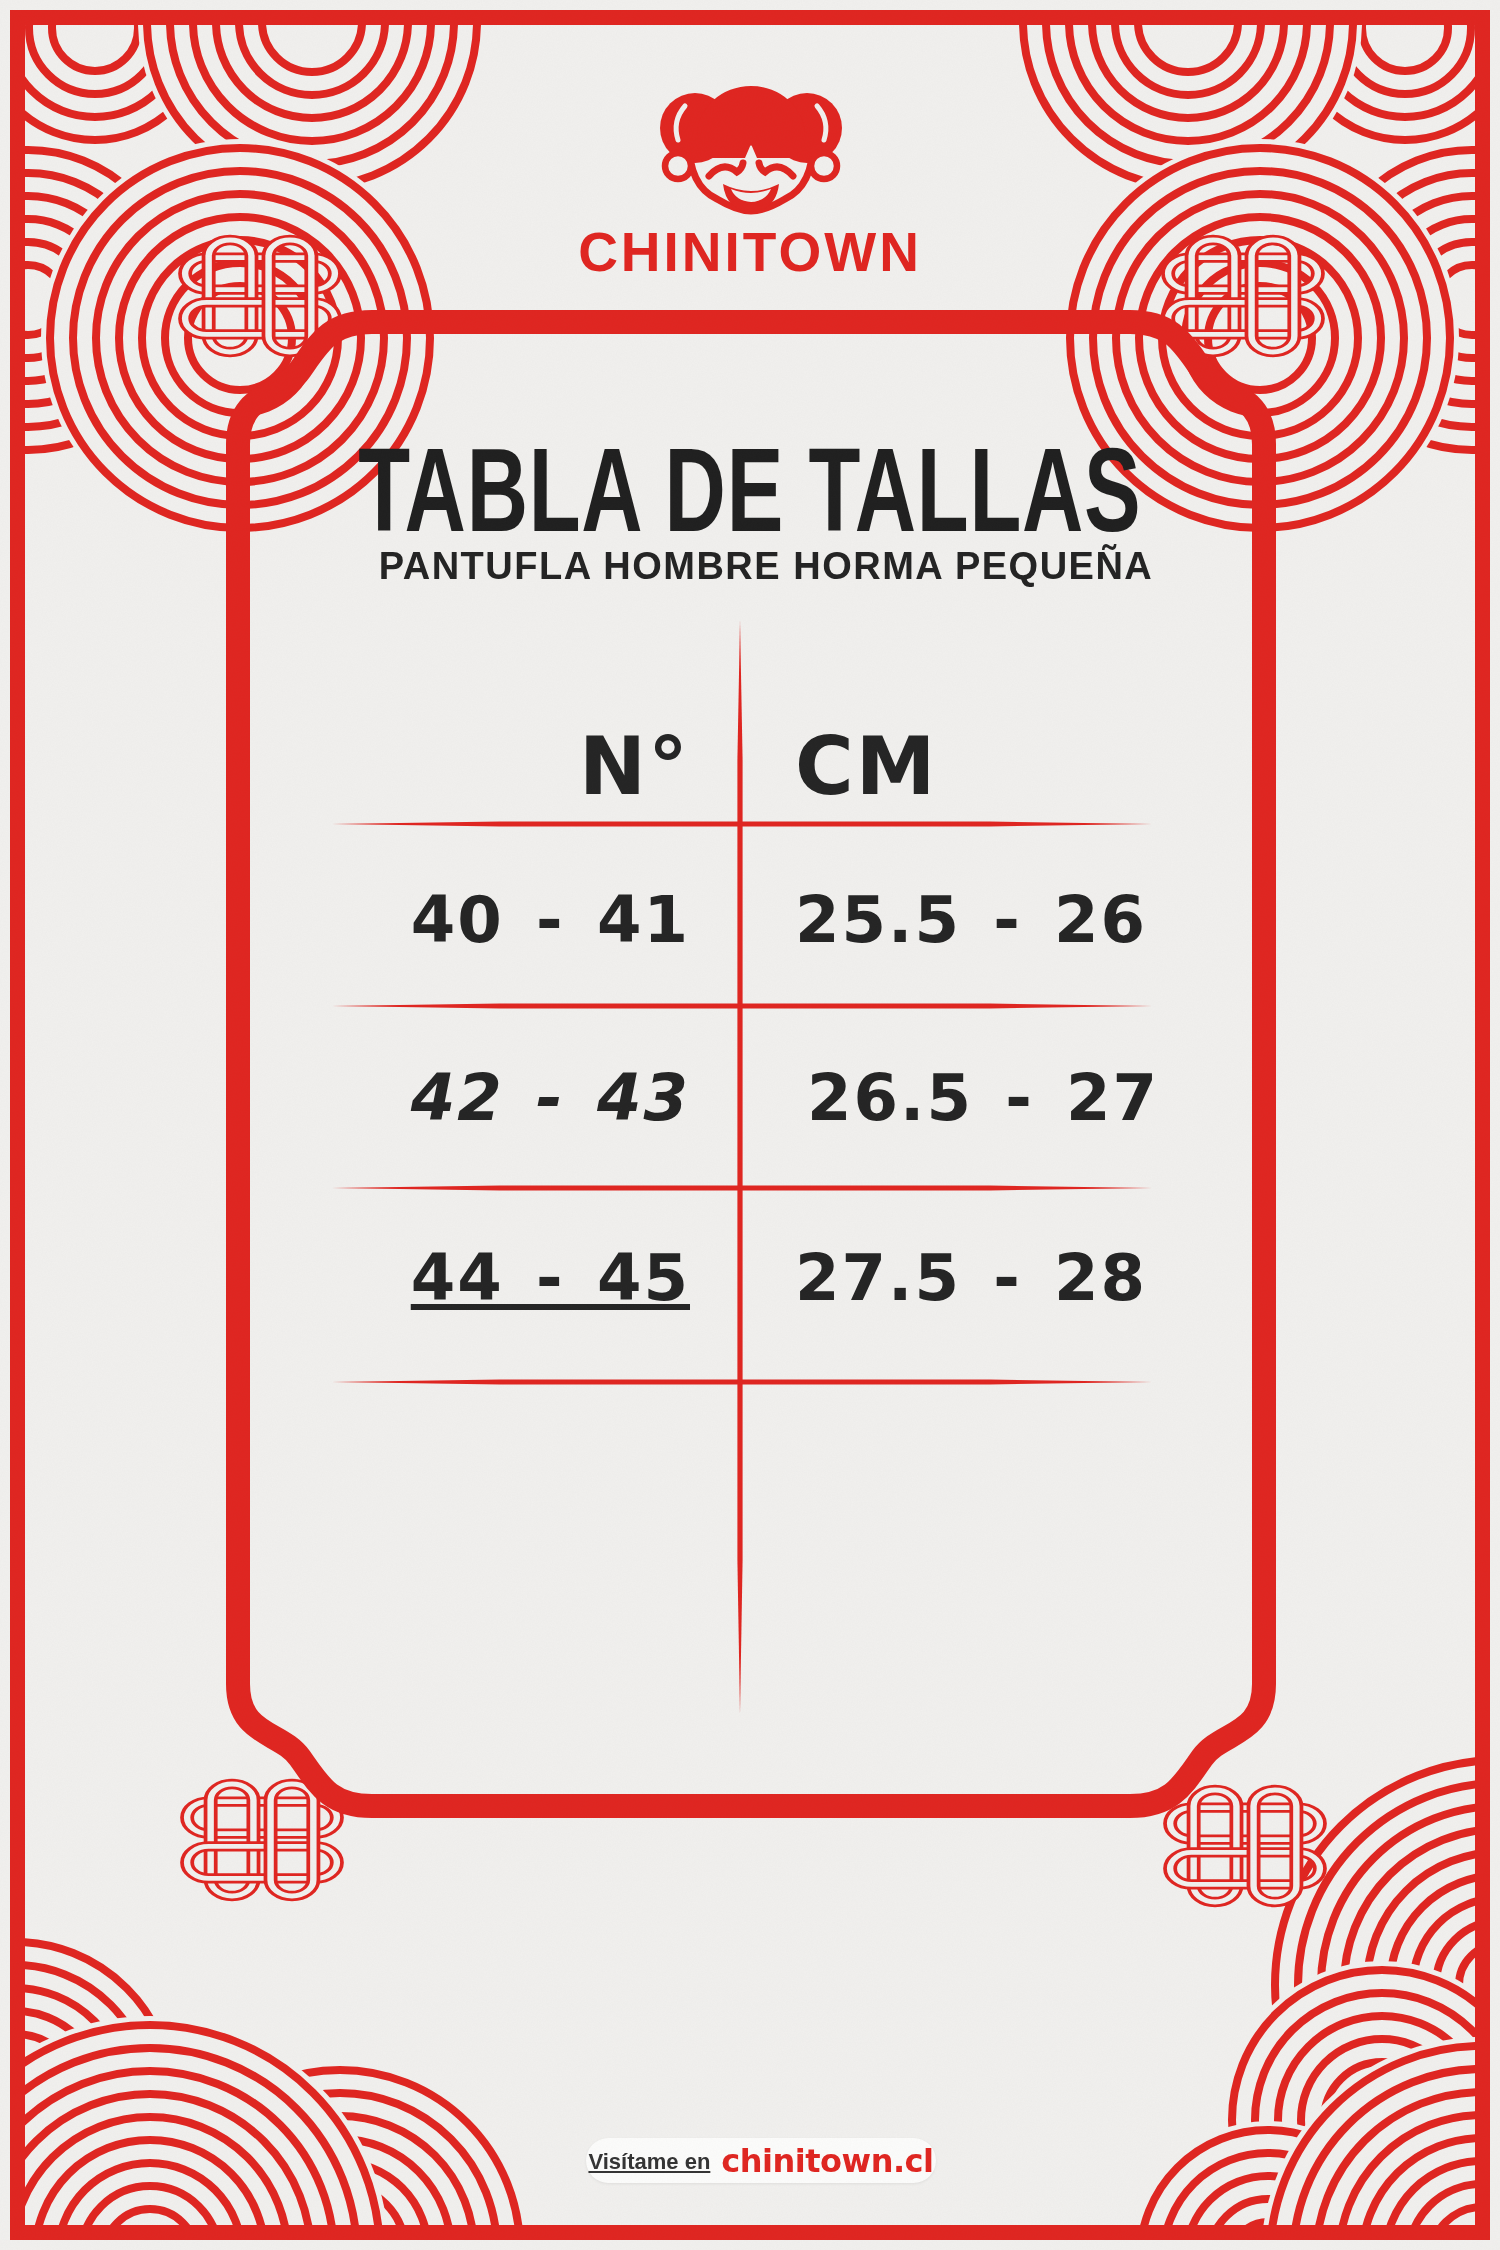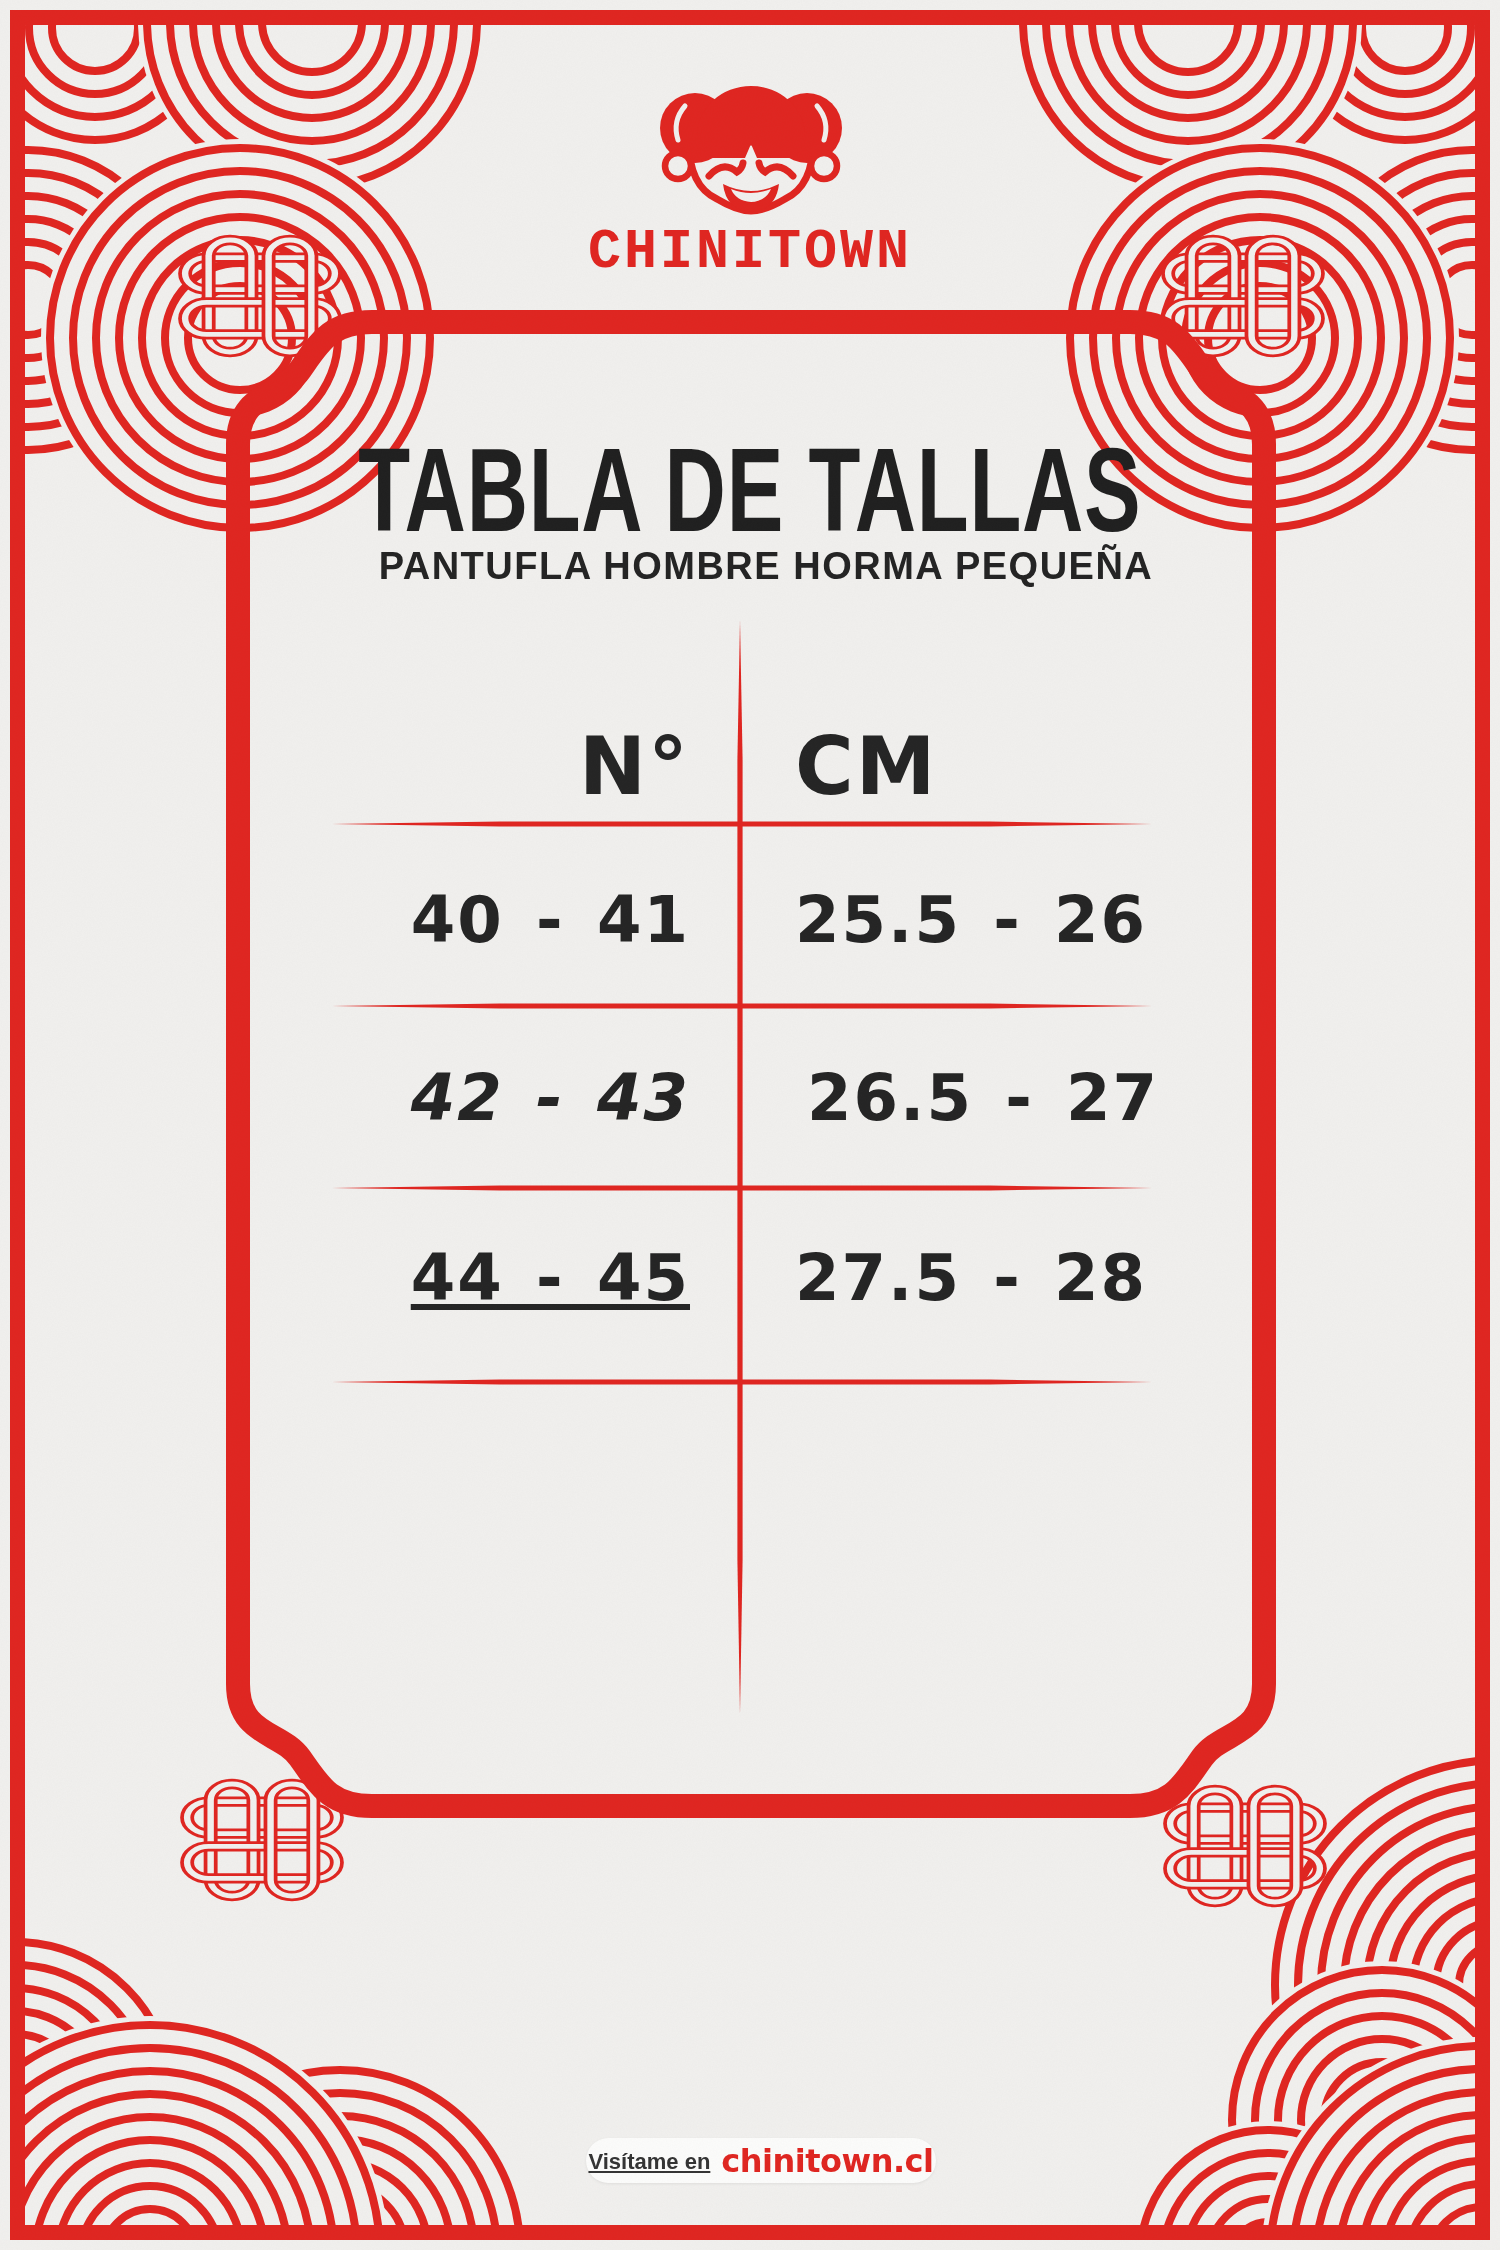--- a/index.html
+++ b/index.html
@@ -13,21 +13,21 @@
   }
   .abs{position:absolute;}
   svg{display:block;}
   #deco-layer{position:absolute;left:0;top:0;width:1500px;height:2250px;}
   #texture{position:absolute;left:0;top:0;width:1500px;height:2250px;pointer-events:none;opacity:.5;}
 
   .wordmark{
     left:0;top:220px;width:1500px;height:64px;
     display:flex;align-items:center;justify-content:center;
     font-size:55px;font-weight:800;letter-spacing:3px;color:var(--red);
-    font-family:Liberation Mono, monospace;
+    font-family:Liberation Sans, sans-serif;
   }
   .title{
     left:0;top:418px;width:1500px;height:140px;
     display:flex;align-items:flex-end;justify-content:center;
   }
   .title span{
     font-size:118px;font-weight:700;letter-spacing:1px;color:#1f1f1f;
     transform:scaleX(.72);white-space:nowrap;
   }
   .subtitle{

